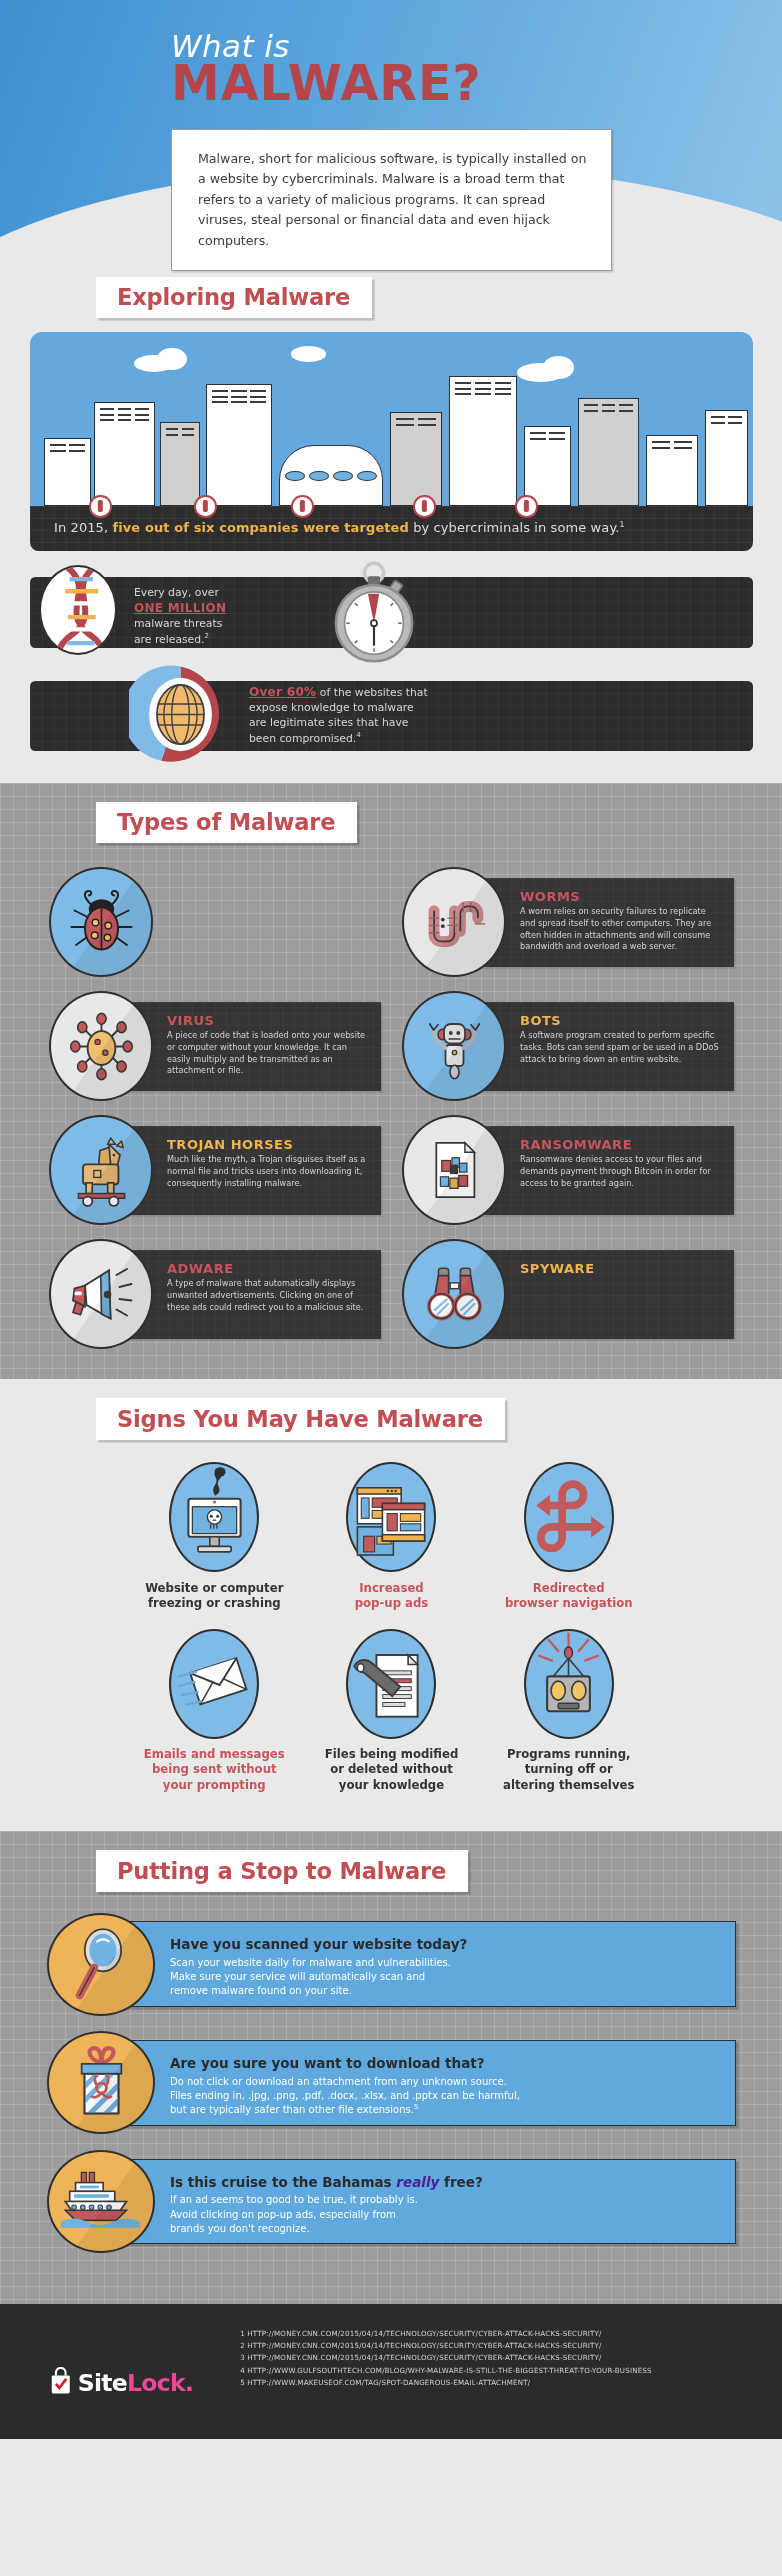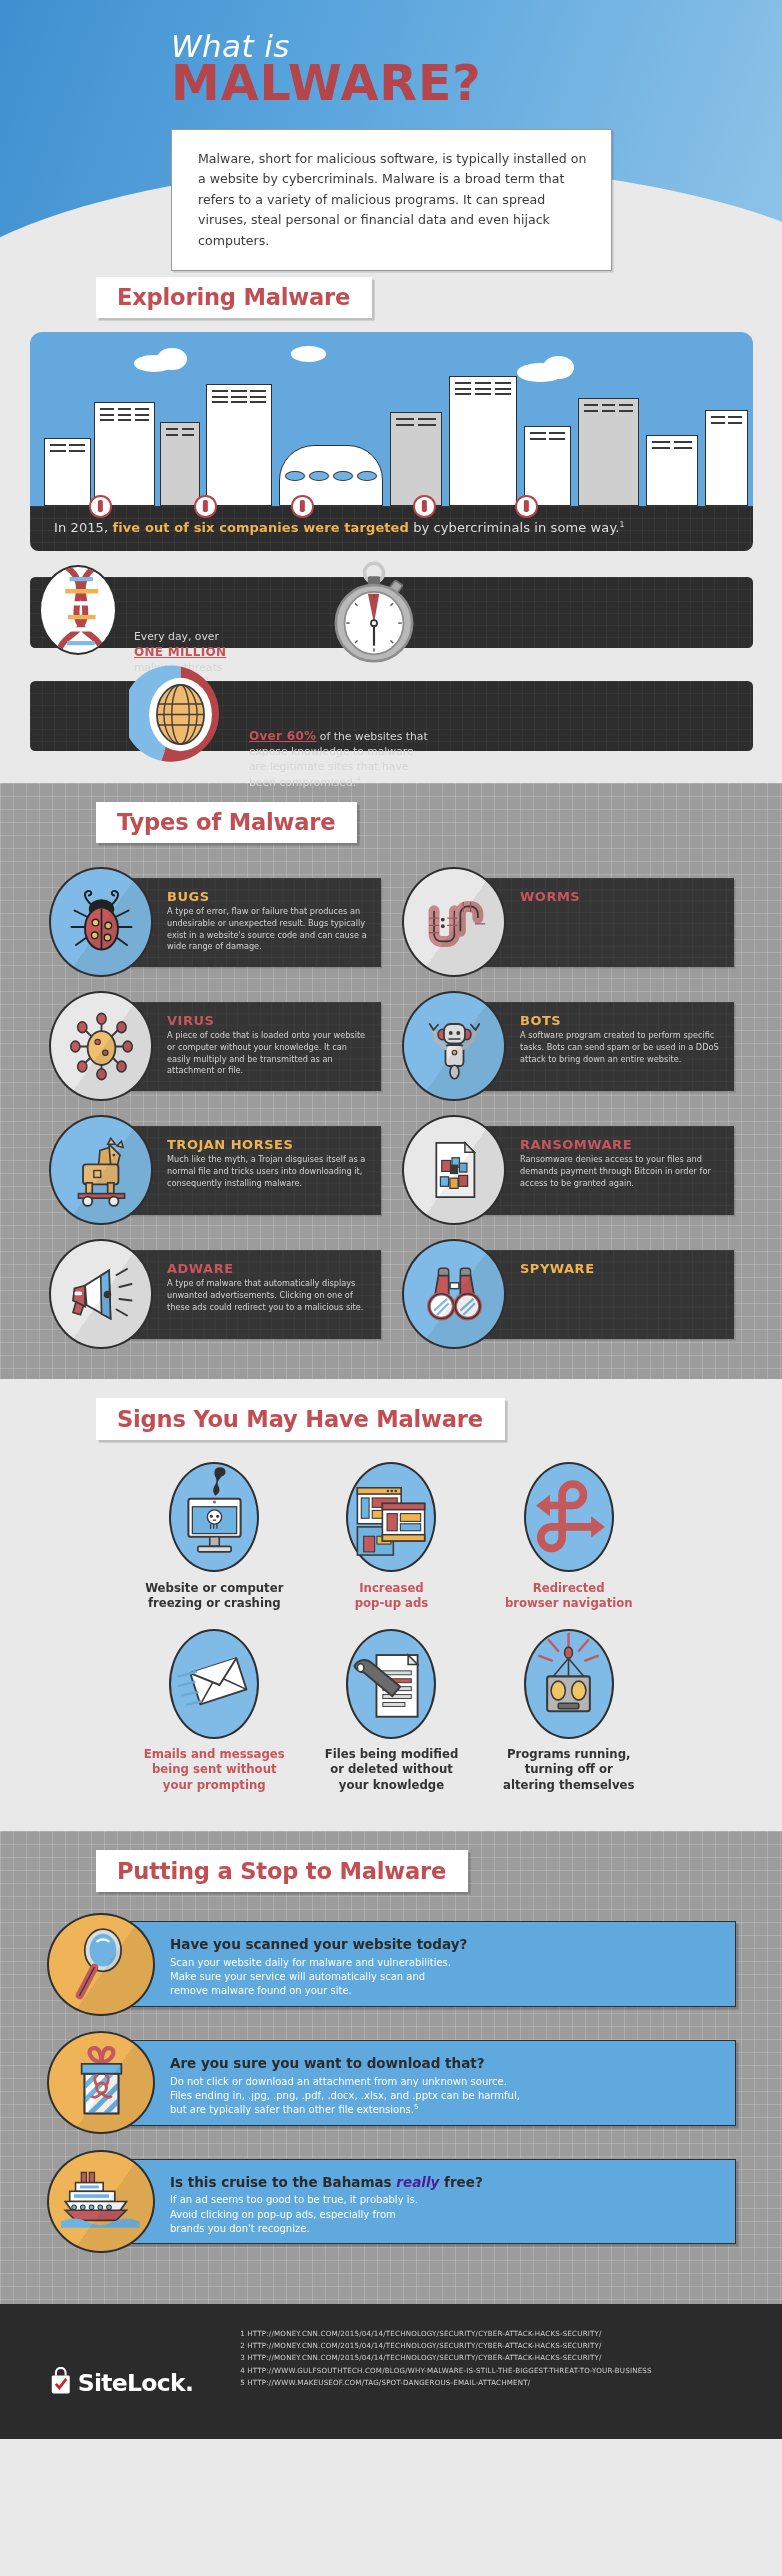--- a/index.html
+++ b/index.html
@@ -172,21 +172,20 @@
     background-size: 12px 12px;
     border-radius: 5.2px;
   }
   .stat-txt {
     position: absolute;
     font-family: "DejaVu Sans", sans-serif;
     font-size: 10.8px;
     line-height: 1.38;
     color: #d6d6d6;
     top: 21px;
-    margin-top: 44px;
   }
   .stat-txt b.red { color: #c45359; font-weight: bold; }
   .stat-txt b.redbig { color: #c45359; font-weight: bold; font-size: 12px; letter-spacing: 0.3px; text-decoration: underline; }
   .stat-txt sup { font-size: 7px; }
 
   .circle-badge {
     position: absolute;
     border-radius: 50%;
     background: #ffffff;
     border: 2.6px solid #2f2f2f;
@@ -337,21 +336,21 @@
     gap: 47px;
   }
   .logo-row { display: flex; align-items: center; gap: 5.2px; }
   .logo-text {
     font-family: "DejaVu Sans", sans-serif;
     font-weight: bold;
     font-size: 23.5px;
     letter-spacing: -0.7px;
   }
   .logo-site { color: #ffffff; }
-  .logo-lock { color: #ffffff; }
+  .logo-lock { color: #ec4899; }
   .sources { padding-top: 1.7px; }
   .source-line {
     font-family: "DejaVu Sans", sans-serif;
     font-size: 7.1px;
     letter-spacing: 0.2px;
     color: #d2d2d2;
     line-height: 1.72;
     white-space: nowrap;
   }
 </style>
@@ -562,24 +561,20 @@
   <div class="gridbg" style="padding-top:19px;">
     <div class="banner-wrap banner-pad">
       <div class="banner">
         <div class="title">Types of Malware</div>
       </div>
     </div>
 
     <div class="types-grid">
 
       <div class="type-card">
-        <div class="type-panel">
-          <div class="type-name orange">BUGS</div>
-          <div class="type-desc">A type of error, flaw or failure that produces an undesirable or unexpected result. Bugs typically exist in a website's source code and can cause a wide range of damage.</div>
-        </div>
         <div class="type-icon icon-blue">
           <div class="shade"></div>
           <svg viewBox="0 0 100 100" width="75" height="75">
             <g stroke="#222" stroke-width="2.6" fill="none" stroke-linecap="round">
               <path d="M36 26 C26 16, 26 10, 32 8 C37 7, 38 13, 33 14"></path>
               <path d="M64 26 C74 16, 74 10, 68 8 C63 7, 62 13, 67 14"></path>
               <path d="M30 42 L14 34"></path>
                 <path d="M28 56 L10 56"></path>
                 <path d="M30 70 L16 80"></path>
               <path d="M70 42 L86 34"></path>
@@ -593,20 +588,21 @@
             <circle cx="59" cy="54" r="4.4" fill="#f0c565" stroke="#222" stroke-width="1.8"></circle>
             <circle cx="41" cy="67" r="4.4" fill="#f0c565" stroke="#222" stroke-width="1.8"></circle>
             <circle cx="58" cy="70" r="4.4" fill="#f0c565" stroke="#222" stroke-width="1.8"></circle>
           </svg>
         </div>
       </div>
 
       <div class="type-card">
         <div class="type-panel">
           <div class="type-name red">WORMS</div>
+          <div class="type-desc">A worm relies on security failures to replicate and spread itself to other computers. They are often hidden in attachments and will consume bandwidth and overload a web server.</div>
         </div>
         <div class="type-icon icon-white">
           <div class="shade"></div>
           <svg viewBox="0 0 100 100" width="73" height="73">
             <path d="M22 34 v32 a10 10 0 0 0 10 10 h8 a10 10 0 0 0 10 -10 v-32" fill="none" stroke="#c9898c" stroke-width="15" stroke-linecap="round"></path>
             <path d="M22 34 v32 a10 10 0 0 0 10 10 h8 a10 10 0 0 0 10 -10 v-32" fill="none" stroke="#3a3a3a" stroke-width="2.4"></path>
             <path d="M58 62 v-24 a10 10 0 0 1 10 -10 h4 a10 10 0 0 1 10 10 v6" fill="none" stroke="#c9898c" stroke-width="15" stroke-linecap="round"></path>
             <path d="M58 62 v-24 a10 10 0 0 1 10 -10 h4 a10 10 0 0 1 10 10 v6" fill="none" stroke="#3a3a3a" stroke-width="2.4"></path>
             <g stroke="#9e5b5e" stroke-width="1.8">
               <line x1="15" y1="44" x2="29" y2="44"></line>

